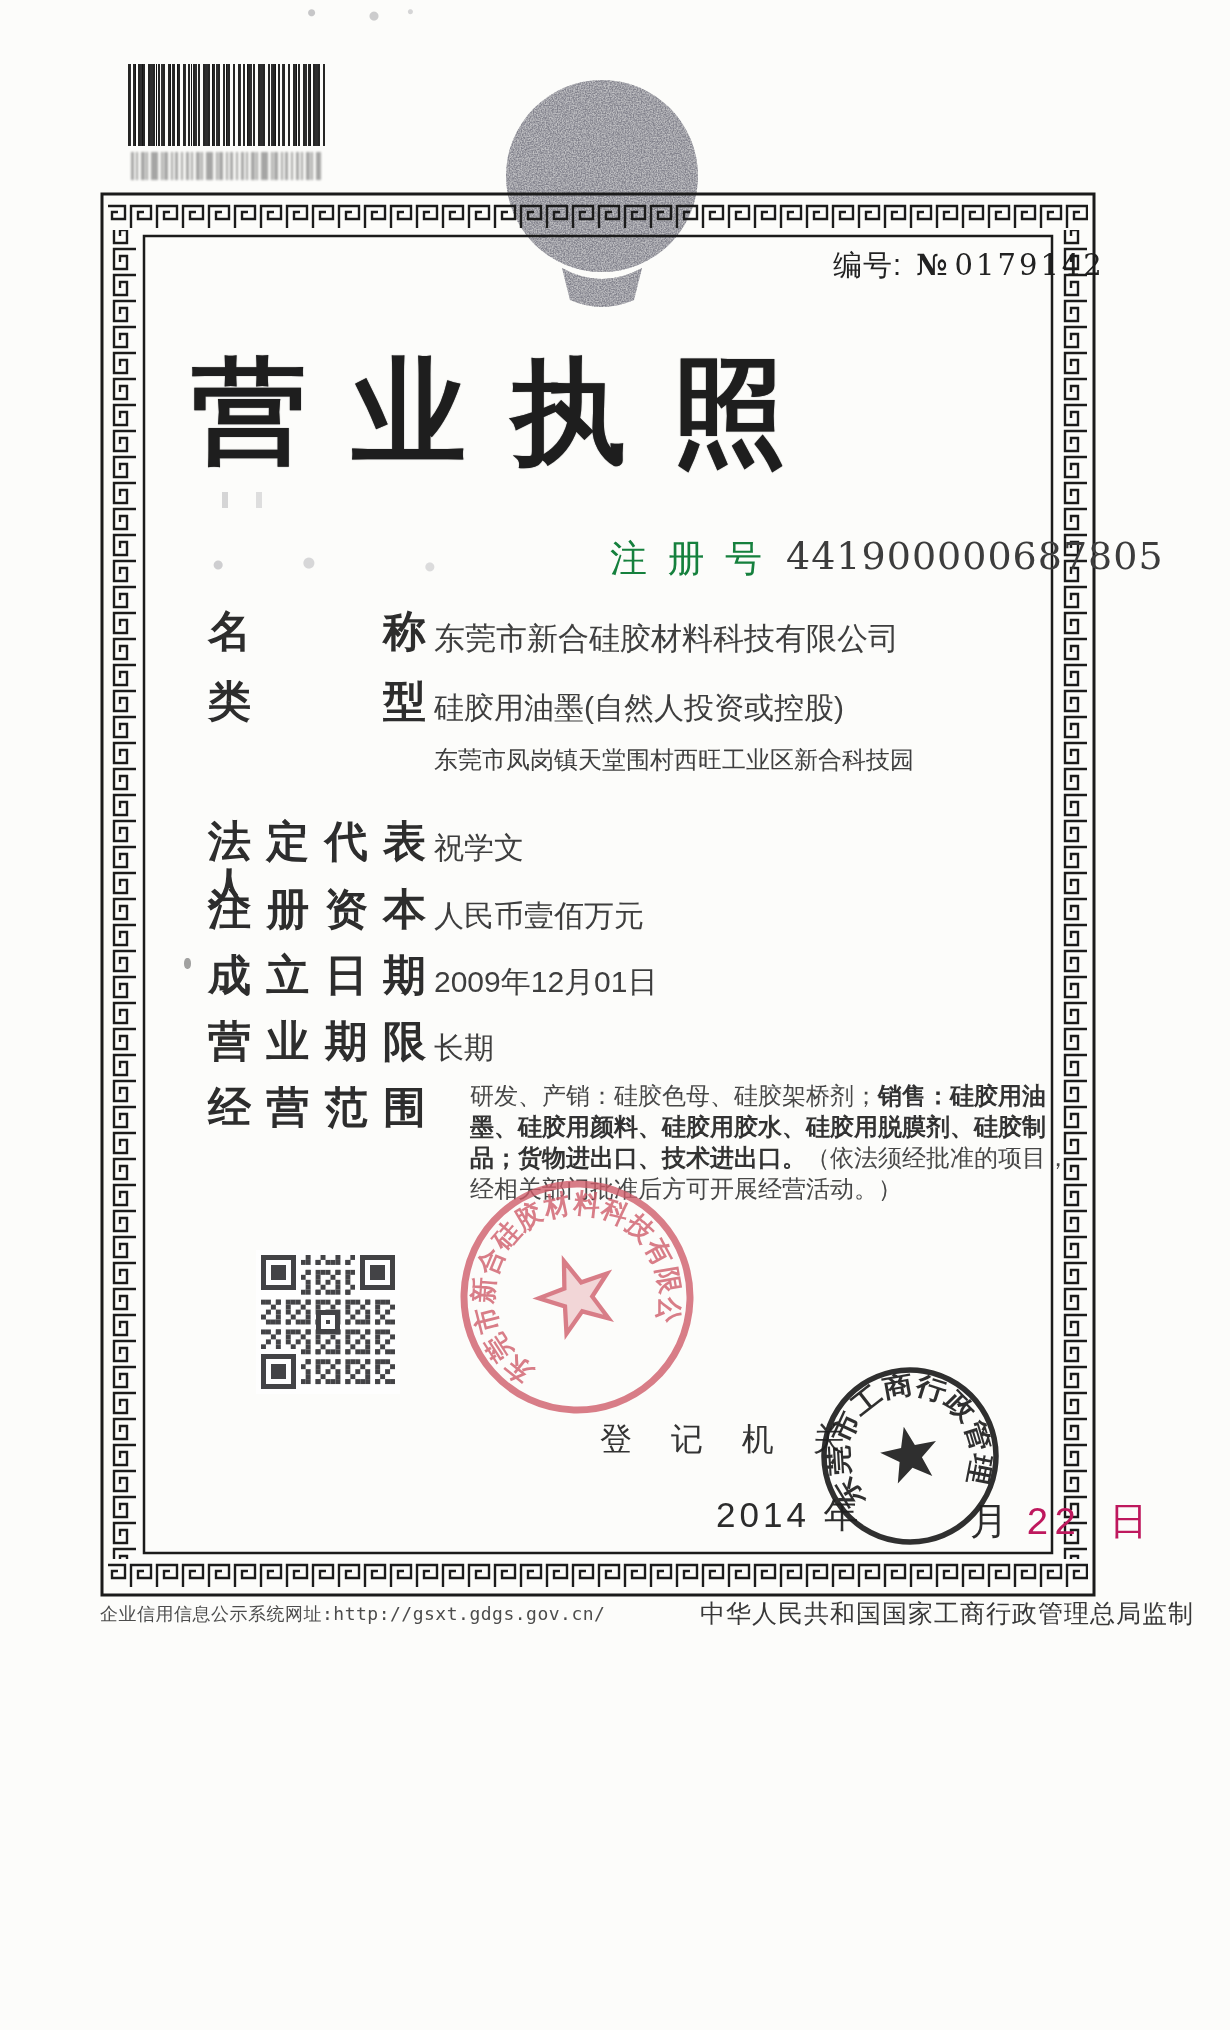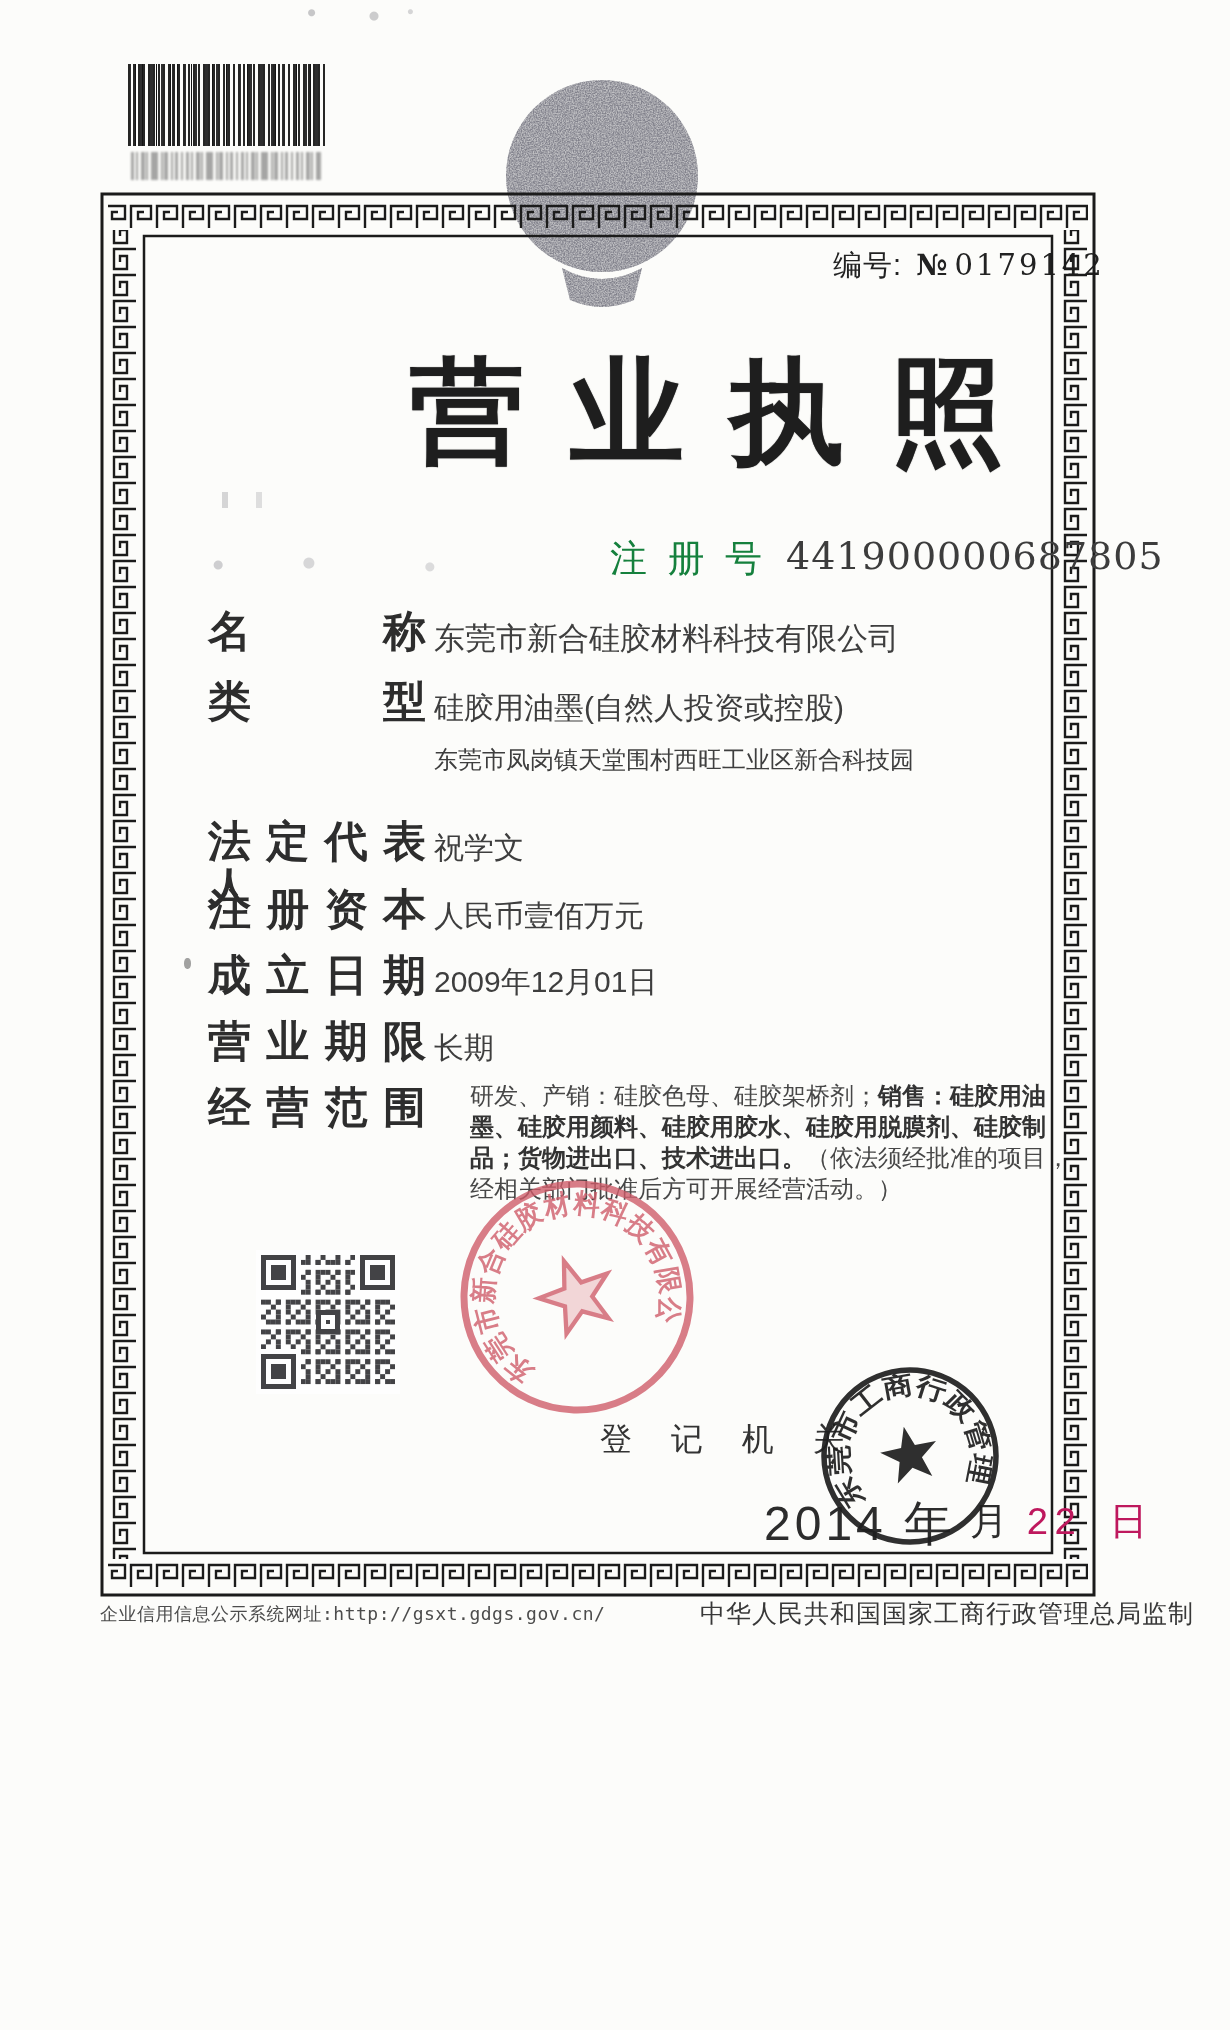--- a/index.html
+++ b/index.html
@@ -24,21 +24,21 @@
 
   
   .serial{left:833px;top:246px;font-size:29px;color:#222;letter-spacing:1px;white-space:nowrap;}
   .serial .nosign{font-family:"DejaVu Serif",serif;font-weight:bold;margin:0 6px 0 14px;}
   .serial .num{font-family:"DejaVu Serif",serif;letter-spacing:3px;}
 
   
   .frame{left:100px;top:192px;}
 
   
-  .title{left:146px;top:336px;width:904px;text-align:right;font-size:114px;font-weight:900;
+  .title{left:146px;top:336px;width:904px;text-align:left;font-size:114px;font-weight:900;
          color:#1e1e1e;letter-spacing:46px;text-indent:46px;white-space:nowrap;
          text-shadow:0 0 1px #555;}
 
   
   .reg-label{left:610px;top:534px;width:152px;font-size:37px;color:#15803d;
              text-align:justify;text-align-last:justify;white-space:normal;}
   .reg-number{left:786px;top:534px;font-size:38px;color:#3c3c3c;letter-spacing:1px;
               font-family:"DejaVu Serif",serif;}
 
   
@@ -52,21 +52,21 @@
   
   .qr{left:256px;top:1250px;width:144px;height:144px;opacity:.88;}
 
   
   .company-seal{left:446px;top:1166px;width:262px;height:262px;}
   .registry-seal{left:816px;top:1362px;width:188px;height:188px;}
 
   
   .registry-label{left:600px;top:1418px;font-size:32px;letter-spacing:15px;color:#333;
                   font-weight:500;white-space:nowrap;}
-  .date-year{left:764px;top:1492px;font-size:48px;letter-spacing:4px;color:#2c2c2c;white-space:nowrap;}
+  .date-year{left:716px;top:1492px;font-size:35px;letter-spacing:4px;color:#2c2c2c;white-space:nowrap;}
   .date-month{left:970px;top:1496px;font-size:38px;color:#2c2c2c;}
   .date-day{left:1026px;top:1496px;font-size:38px;letter-spacing:5px;color:#be185d;white-space:nowrap;font-family:Liberation Mono, monospace;}
 
   
   .footer-left{left:100px;top:1602px;font-size:18px;color:#4c4c4c;
                font-family:"DejaVu Sans Mono",monospace;letter-spacing:.5px;}
   .footer-right{left:700px;top:1597px;font-size:25px;color:#383838;letter-spacing:1px;}
 
   
   .smudge-a{left:222px;top:492px;width:112px;height:16px;opacity:.45;filter:blur(.4px);

